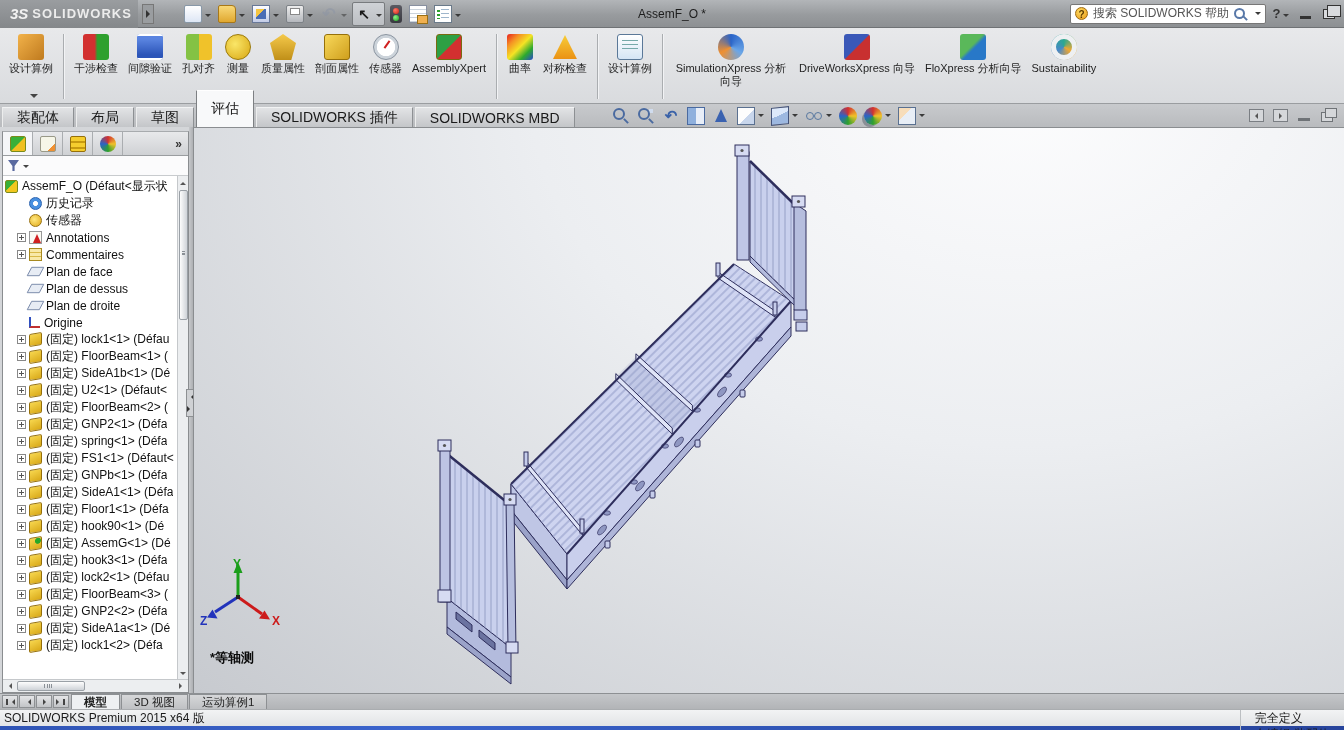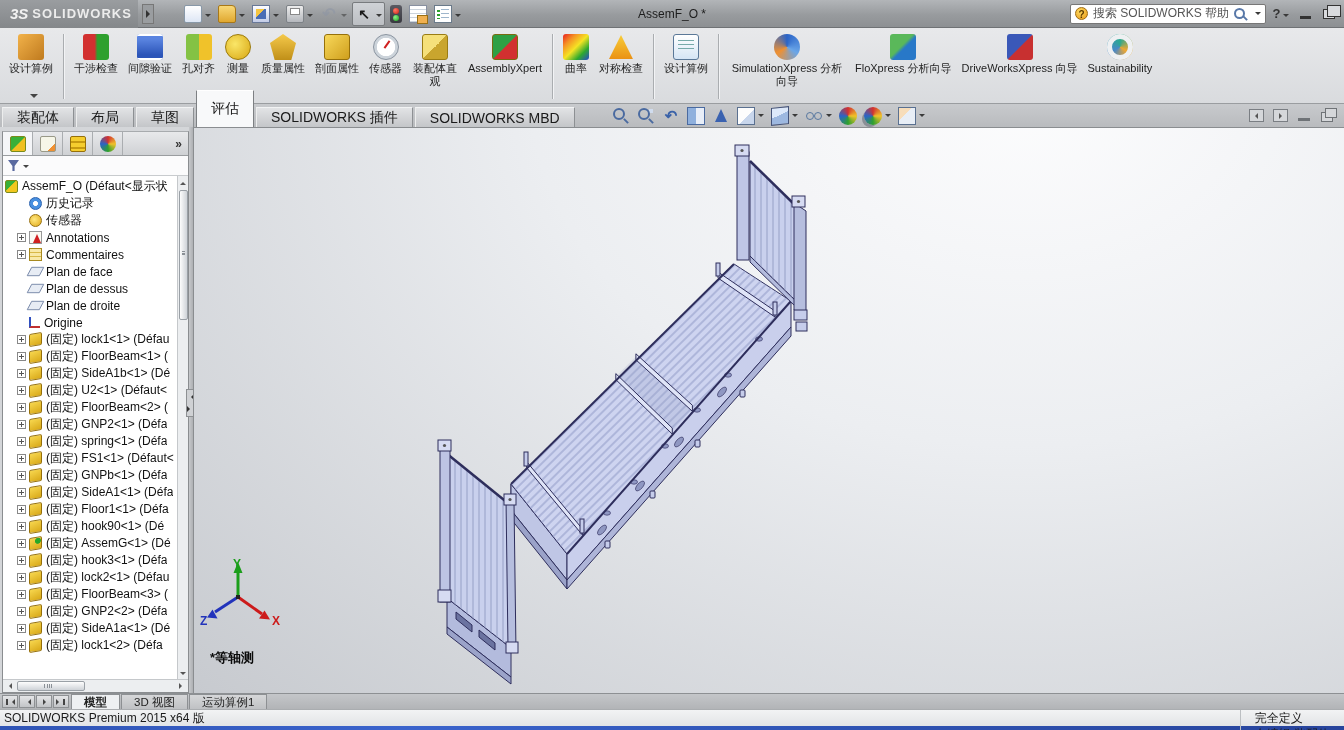--- a/index.html
+++ b/index.html
@@ -273,24 +273,20 @@
     <span class="rlabel">质量属性</span>
   </div>
       <div class="ritem">
     <span class="ricon i-section-prop"></span>
     <span class="rlabel">剖面属性</span>
   </div>
       <div class="ritem">
     <span class="ricon i-sensor"></span>
     <span class="rlabel">传感器</span>
   </div>
-      <div class="ritem">
-    <span class="ricon i-assem-vis"></span>
-    <span class="rlabel">装配体直观</span>
-  </div>
       <div class="ritem med">
     <span class="ricon i-assem-xpert"></span>
     <span class="rlabel">AssemblyXpert</span>
   </div>
       <div class="vsep"></div>
       <div class="ritem">
     <span class="ricon i-curvature"></span>
     <span class="rlabel">曲率</span>
   </div>
       <div class="ritem">
@@ -301,26 +297,26 @@
       <div class="ritem">
     <span class="ricon i-compare"></span>
     <span class="rlabel">设计算例</span>
   </div>
       <div class="vsep"></div>
       <div class="ritem wide">
     <span class="ricon i-simx"></span>
     <span class="rlabel">SimulationXpress 分析向导</span>
   </div>
       <div class="ritem wide">
+    <span class="ricon i-dwx"></span>
+    <span class="rlabel">DriveWorksXpress 向导</span>
+  </div>
+      <div class="ritem wide">
     <span class="ricon i-flox"></span>
     <span class="rlabel">FloXpress 分析向导</span>
-  </div>
-      <div class="ritem wide">
-    <span class="ricon i-dwx"></span>
-    <span class="rlabel">DriveWorksXpress 向导</span>
   </div>
       <div class="ritem med">
     <span class="ricon i-sustain"></span>
     <span class="rlabel">Sustainability</span>
   </div>
     </div>
 
   <div class="tabrow">
     <div class="ctabs">
         <div class="ctab">装配体</div>

